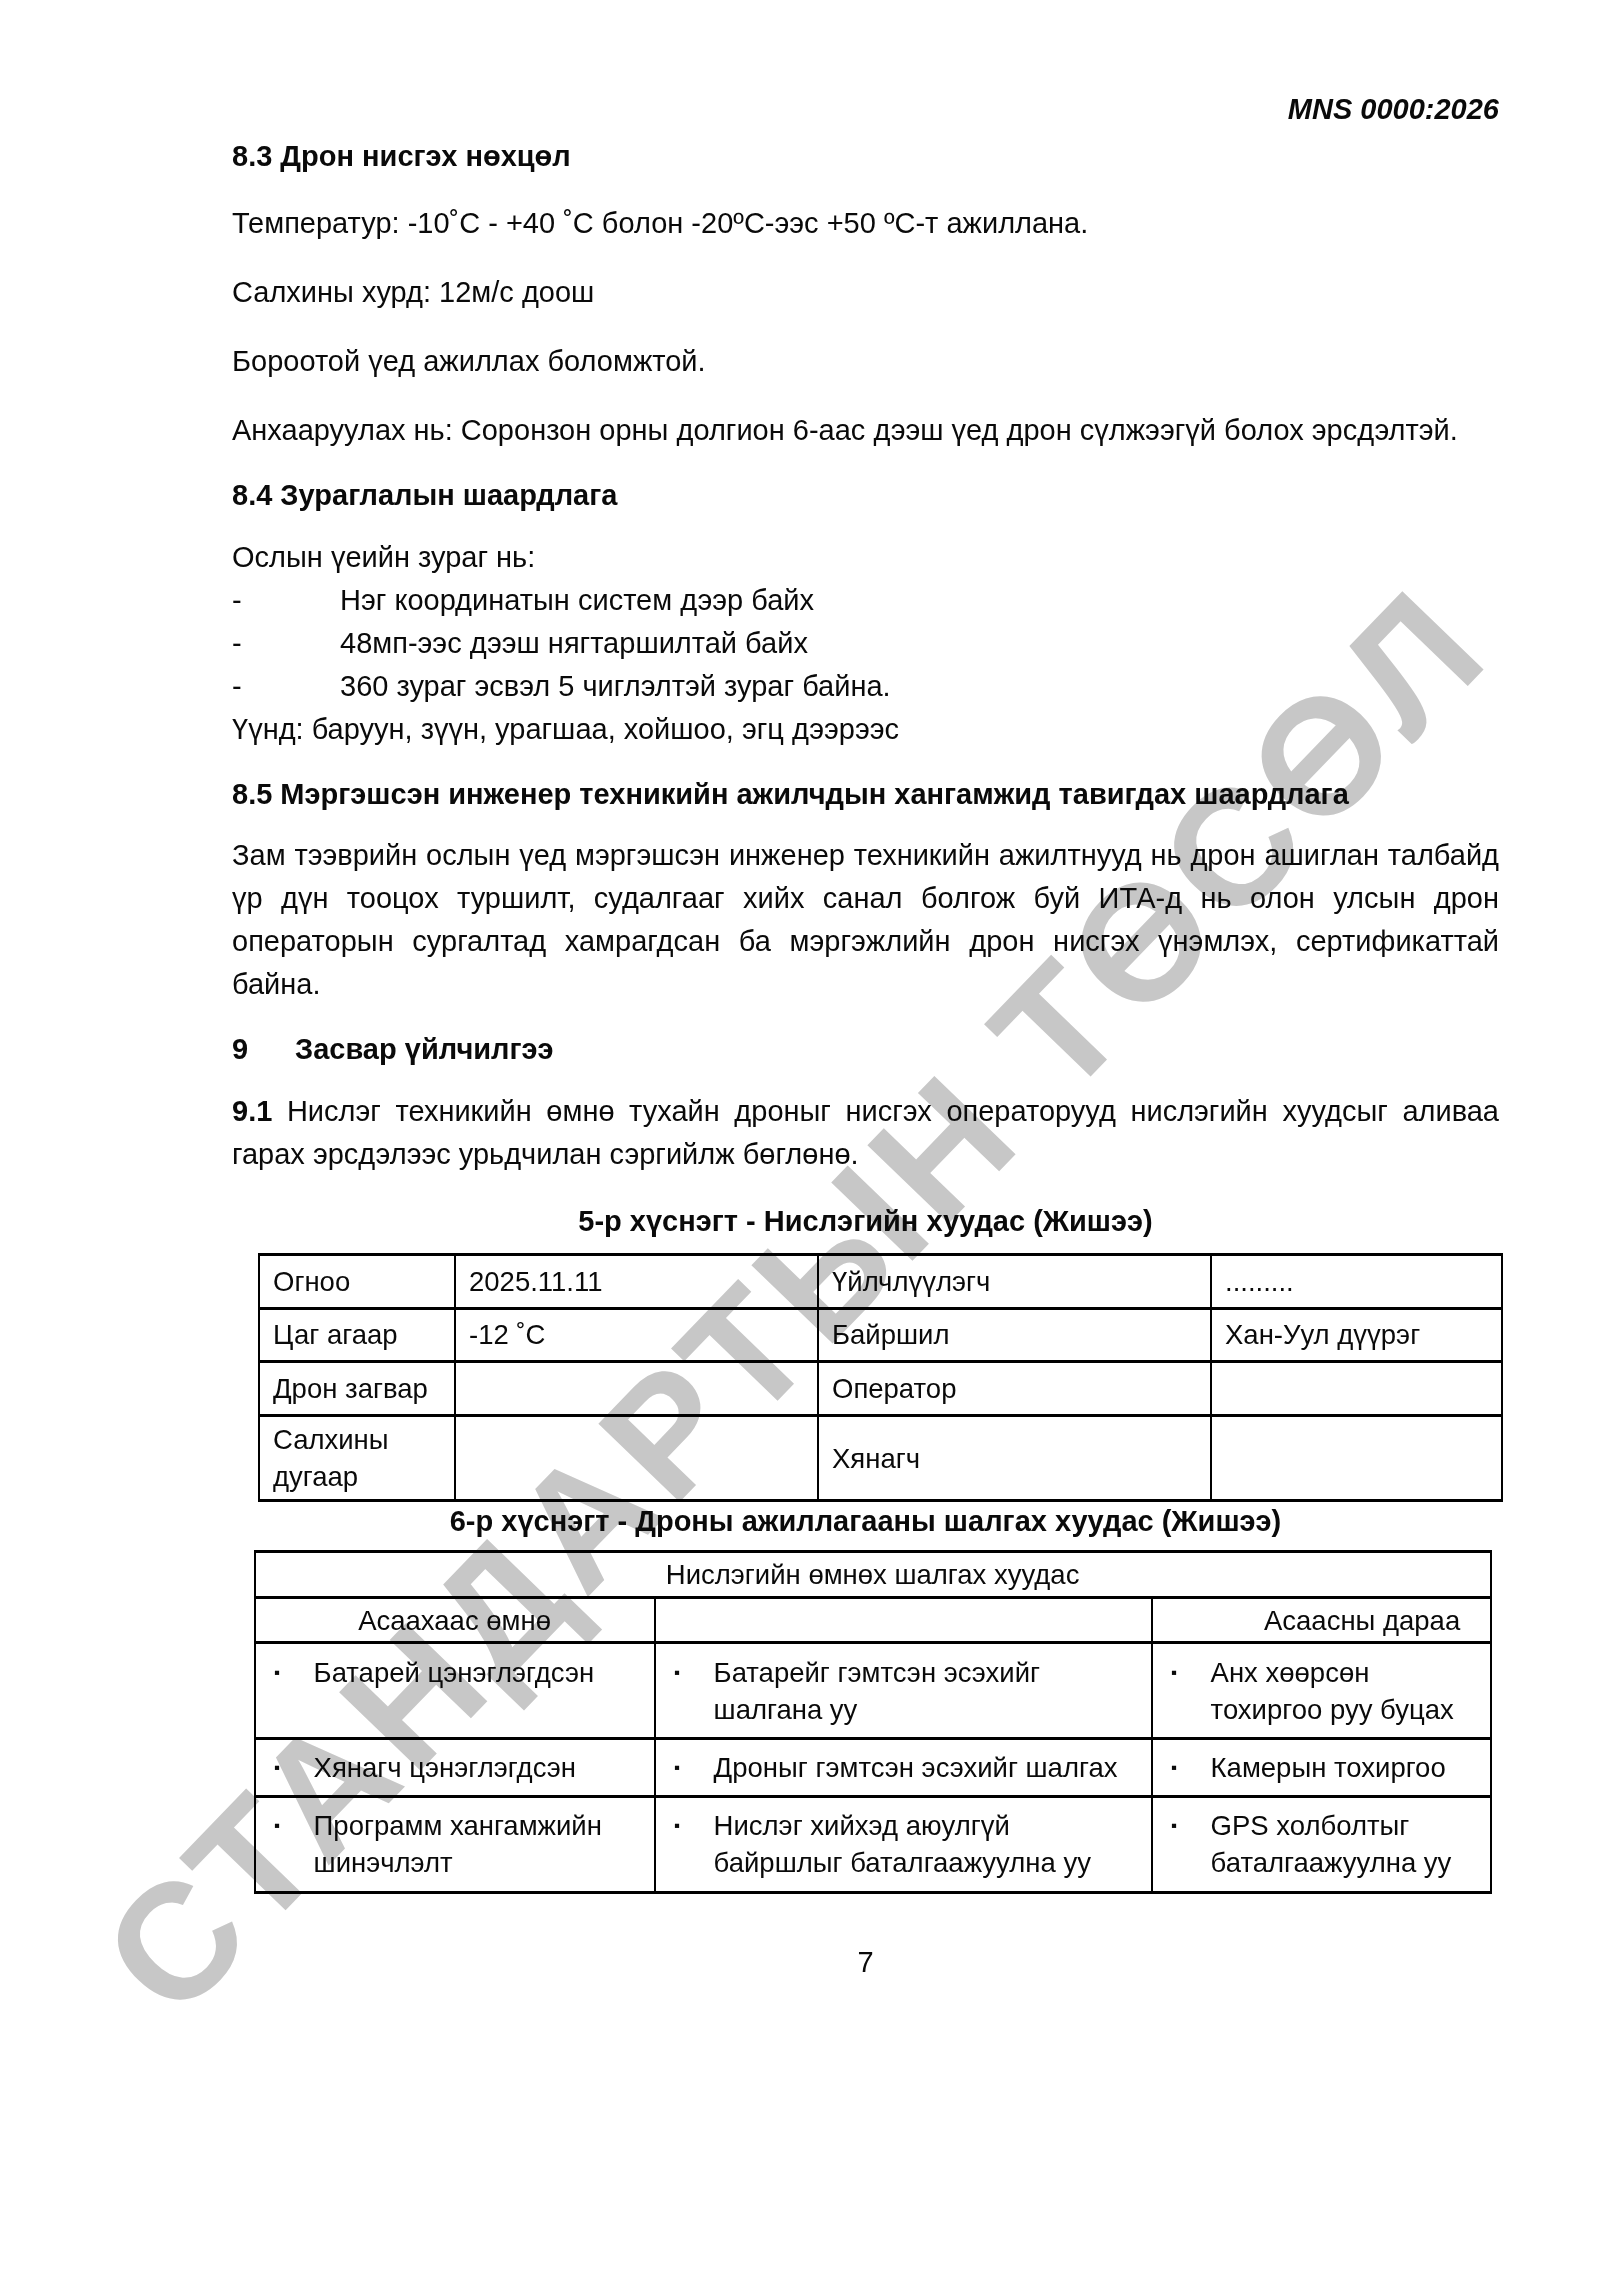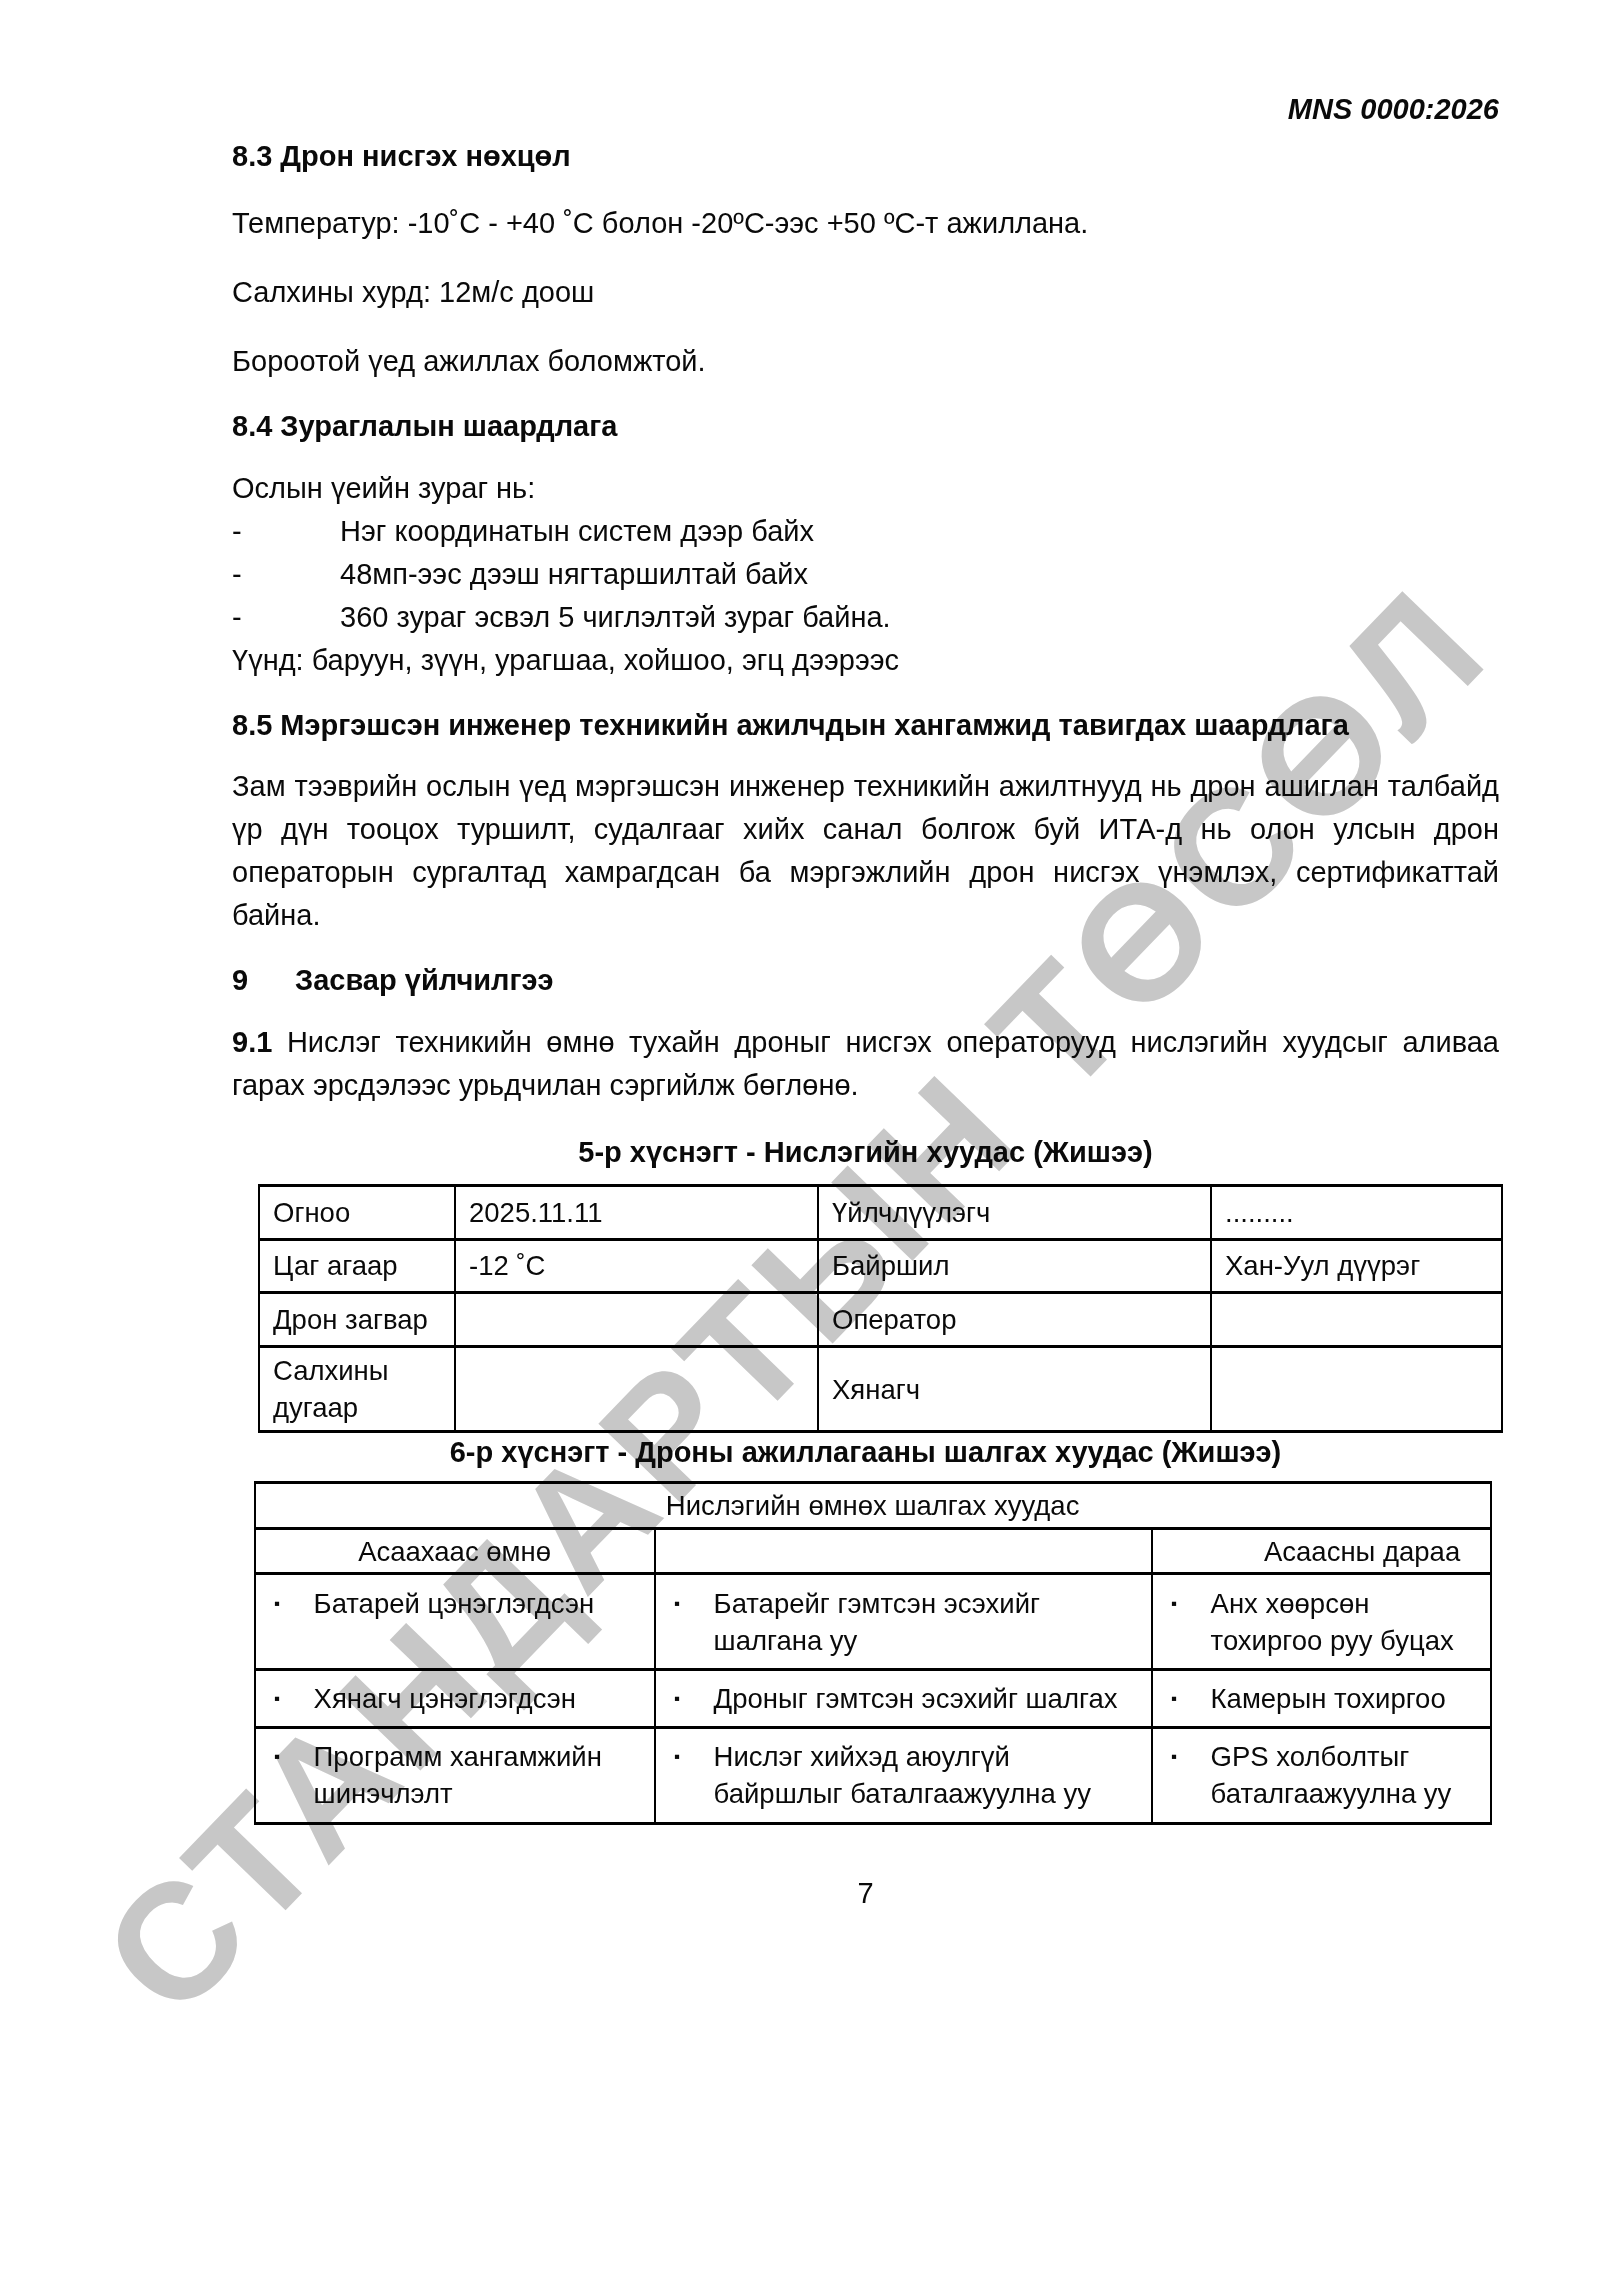--- a/index.html
+++ b/index.html
@@ -119,20 +119,21 @@
 
   <div class="content">
 
     <div class="doc-header">MNS 0000:2026</div>
 
     <h2>8.3 Дрон нисгэх нөхцөл</h2>
 
     <p>Температур: -10˚С - +40 ˚С болон -20ºС-ээс +50 ºС-т ажиллана.</p>
     <p>Салхины хурд: 12м/с доош</p>
     <p>Бороотой үед ажиллах боломжтой.</p>
+    <p class="just">Анхааруулах нь: Соронзон орны долгион 6-аас дээш үед дрон сүлжээгүй болох эрсдэлтэй.</p>
 
     <h2 class="tight">8.4 Зураглалын шаардлага</h2>
 
     <p class="nogap">Ослын үеийн зураг нь:</p>
     <div class="dash-li">
       <span class="dash">-</span>
       <span>Нэг координатын систем дээр байх</span>
     </div>
     <div class="dash-li">
       <span class="dash">-</span>

